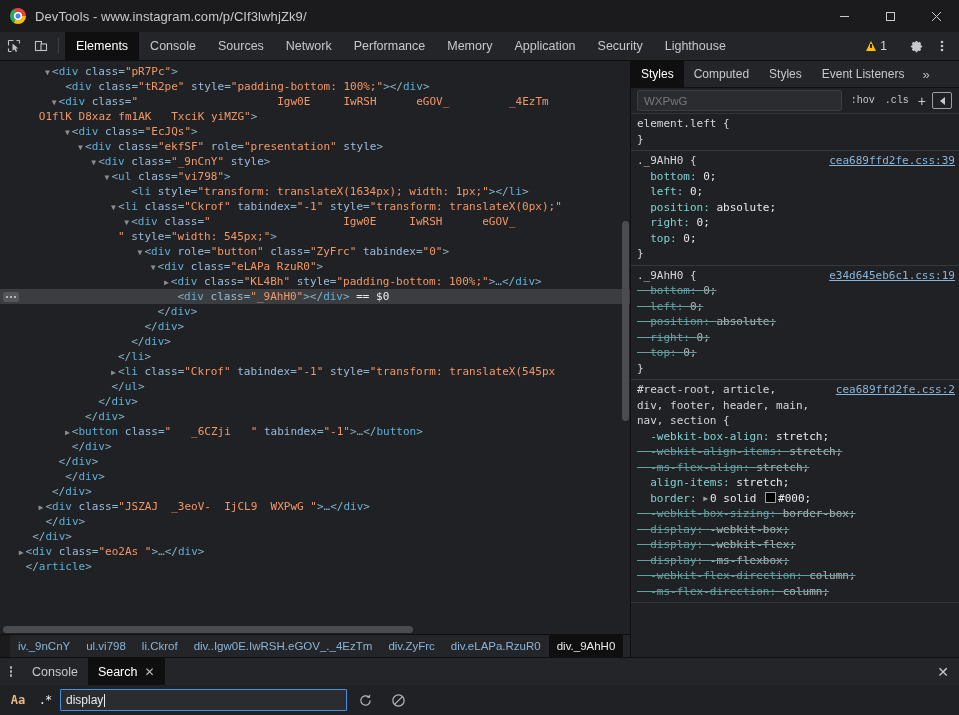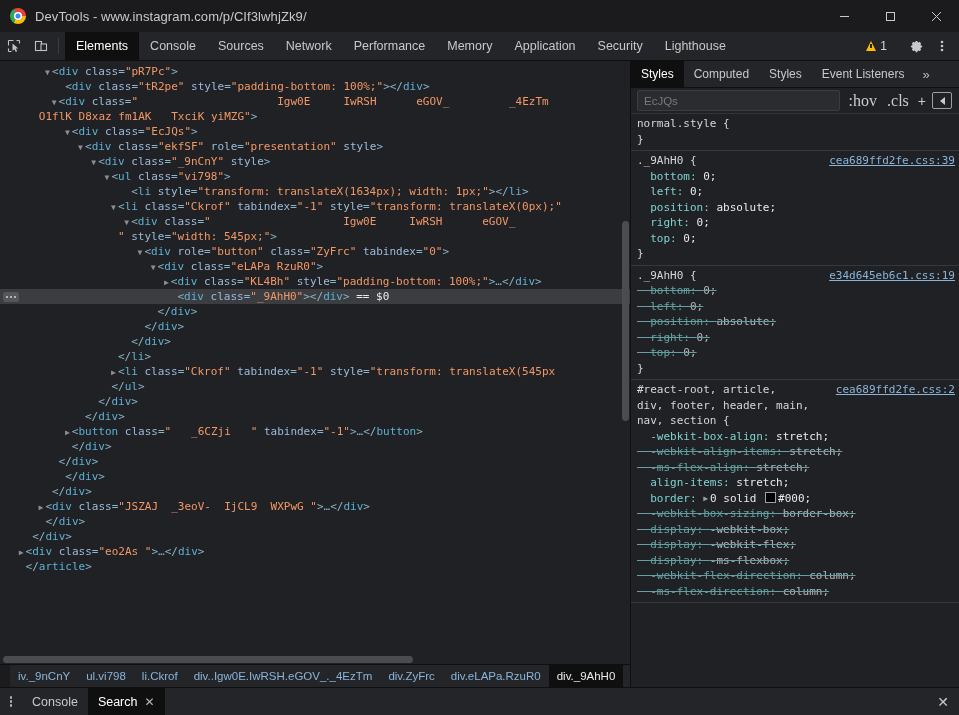--- a/index.html
+++ b/index.html
@@ -72,22 +72,22 @@
   
   .stabs{height:26px;background:#242528;display:flex;align-items:stretch;flex:none;border-bottom:1px solid #0f0f10;}
   .stab{display:flex;align-items:center;padding:0 10px;font-size:12px;color:#c7c8ca;white-space:nowrap;}
   .stab.sel{background:#0f0f10;color:#fff;}
   .stab.chev{color:#b9bbbe;font-size:13px;padding:0 8px;}
   .filterbar{height:25px;background:#202124;display:flex;align-items:center;flex:none;
              border-bottom:1px solid #333438;padding:0 2px;}
   .filterbox{flex:1 1 auto;height:19px;margin:0 4px;background:#2b2c2f;border:1px solid #3c3d41;border-radius:2px;
              display:flex;align-items:center;padding:0 6px;min-width:0;}
   .filterbox span{color:#76797e;font-size:11.5px;}
-  .fbtn{color:#c8c9cb;font-size:16px;padding:0 5px;white-space:nowrap;
-        font-family:Liberation Serif, serif;}
+  .fbtn{color:#c8c9cb;font-size:10px;padding:0 5px;white-space:nowrap;
+        font-family:Liberation Mono, monospace;}
   .plusbtn{color:#c8c9cb;font-size:14px;padding:0 4px;position:relative;}
   .sidebtn{width:18px;height:15px;border:1px solid #9aa0a6;border-radius:2px;margin:0 5px 0 2px;
            display:flex;align-items:center;justify-content:center;}
   .sidebtn i{display:block;width:0;height:0;border-top:4px solid transparent;border-bottom:4px solid transparent;
              border-right:5px solid #c8c9cb;}
 
   .stylesbody{flex:1 1 auto;overflow:hidden;position:relative;
               font-family:"DejaVu Sans Mono","Liberation Mono",monospace;font-size:11px;line-height:15.5px;}
   .srule{padding:2px 0 3px 0;border-bottom:1px solid #37383b;position:relative;}
   .shead{display:flex;align-items:baseline;white-space:pre;padding:0 4px 0 6px;}
@@ -260,32 +260,32 @@
     <div class="styleswrap">
       <div class="stabs">
         <div class="stab sel">Styles</div>
         <div class="stab">Computed</div>
         <div class="stab">Styles</div>
         <div class="stab">Event Listeners</div>
         <div class="stab chev">»</div>
       </div>
       <div class="filterbar">
         <div class="filterbox">
-          <span>EcJQs</span>
+          <span>WXPwG</span>
         </div>
         <div class="fbtn">:hov</div>
         <div class="fbtn">.cls</div>
         <div class="plusbtn">+</div>
         <div class="sidebtn">
             <i></i>
           </div>
       </div>
       <div class="stylesbody" id="stylesbody">
           <div class="srule">
-            <div class="shead"><span class="sel-sel">normal.style {</span></div>
+            <div class="shead"><span class="sel-sel">element.left {</span></div>
             <div class="sprop brace">}</div>
           </div>
           <div class="srule">
             <div class="shead"><span class="sel-sel">._9AhH0 {</span><span class="sorigin">cea689ffd2fe.css:39</span></div>
             <div class="sprop"><span><span class="pname">  bottom: </span><span class="pval">0;</span></span></div>
             <div class="sprop"><span><span class="pname">  left: </span><span class="pval">0;</span></span></div>
             <div class="sprop"><span><span class="pname">  position: </span><span class="pval">absolute;</span></span></div>
             <div class="sprop"><span><span class="pname">  right: </span><span class="pval">0;</span></span></div>
             <div class="sprop"><span><span class="pname">  top: </span><span class="pval">0;</span></span></div>
             <div class="sprop brace">}</div>
@@ -327,14 +327,34 @@
             <i></i>
           </div>
         </div>
       <div class="dtab">Console</div>
       <div class="dtab sel">
         <span>Search</span>
         <span class="x">✕</span>
       </div>
       <div class="drawer-close">✕</div>
     </div>
+    <div class="searchbar">
+      <div class="sicon">Aa</div>
+      <div class="sicon re">.*</div>
+      <div class="searchinput">
+        <span>display</span>
+        <span class="caret"></span>
+      </div>
+      <div class="sbtn">
+        <svg width="15" height="15" viewBox="0 0 16 16">
+          <path d="M13 8a5 5 0 1 1-1.6-3.7" fill="none" stroke="#b6b8bb" stroke-width="1.3"></path>
+          <path d="M13.2 1.6 L12.6 5.2 L9 4.6 Z" fill="#b6b8bb"></path>
+        </svg>
+      </div>
+      <div class="sbtn">
+        <svg width="15" height="15" viewBox="0 0 16 16">
+          <circle cx="8" cy="8" r="6" fill="none" stroke="#b6b8bb" stroke-width="1.3"></circle>
+          <path d="M3.8 12.2 L12.2 3.8" stroke="#b6b8bb" stroke-width="1.3"></path>
+        </svg>
+      </div>
+    </div>
   </div>
 </div>
 
 </body></html>

